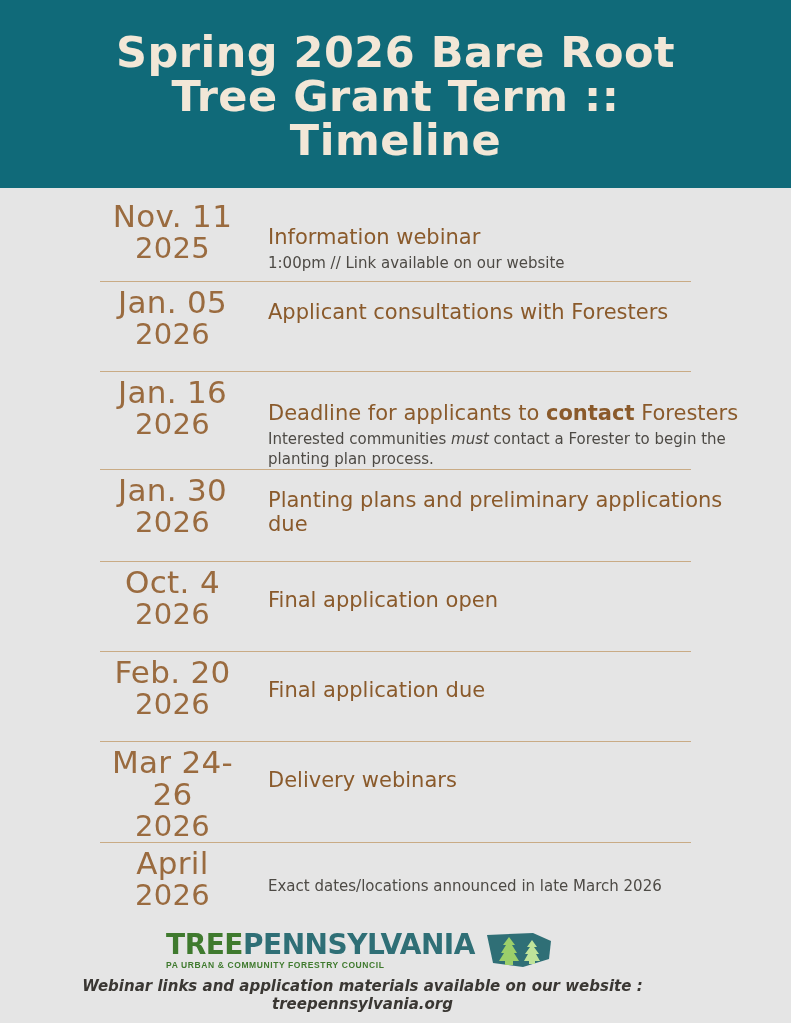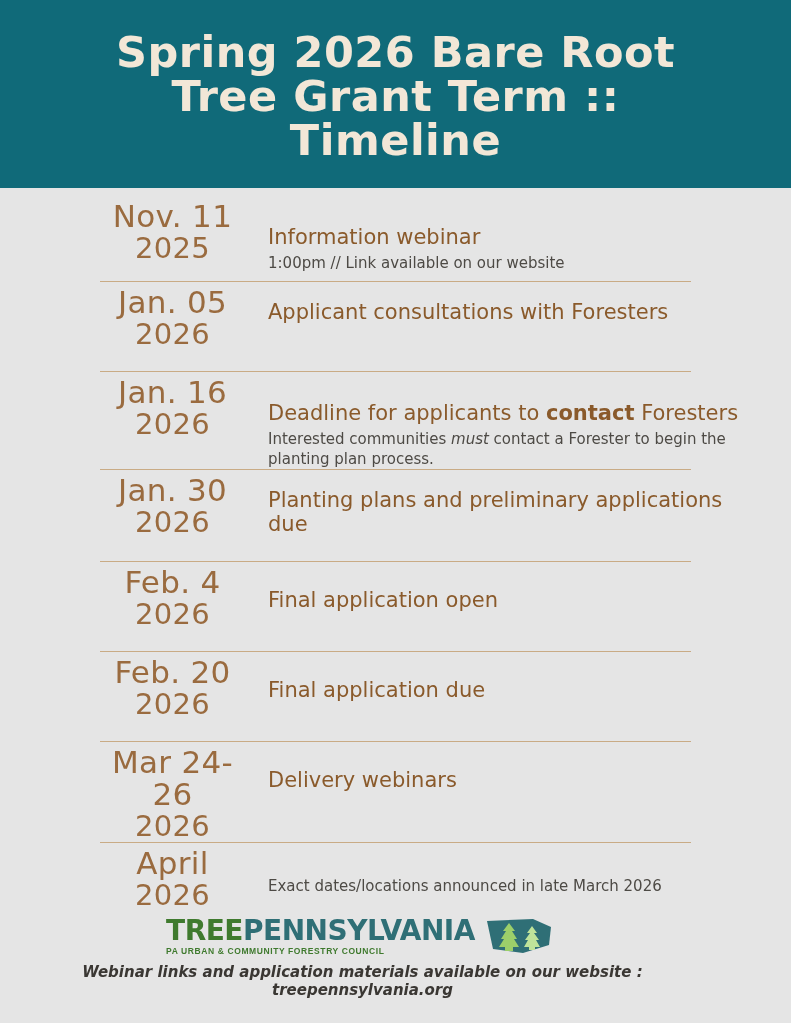--- a/index.html
+++ b/index.html
@@ -146,21 +146,21 @@
     width: 76px;
     height: 42px;
     position: relative;
   }
   .footer-note {
     font-family: "DejaVu Sans", sans-serif;
     font-style: italic;
     font-weight: bold;
     font-size: 15px;
     color: #3a3733;
-    padding-bottom: 24px;
+    padding-bottom: 10px;
   }
 </style>
 </head>
 <body>
 
 <div class="page">
 
   <div class="header">
     <div class="header-line hl1">Spring 2026 Bare Root</div>
     <div class="header-line hl2">Tree Grant Term ::</div>
@@ -210,21 +210,21 @@
         <div class="date-year">2026</div>
       </div>
       <div class="textcol">
         <div class="ev-title">Planting plans and preliminary applications due</div>
       </div>
       <div class="divider"></div>
     </div>
 
     <div class="row align-low" style="min-height:90px;">
       <div class="datecol">
-        <div class="date-main">Feb. 4</div>
+        <div class="date-main">Oct. 4</div>
         <div class="date-year">2026</div>
       </div>
       <div class="textcol">
         <div class="ev-title">Final application open</div>
       </div>
       <div class="divider"></div>
     </div>
 
     <div class="row align-low" style="min-height:90px;">
       <div class="datecol">

